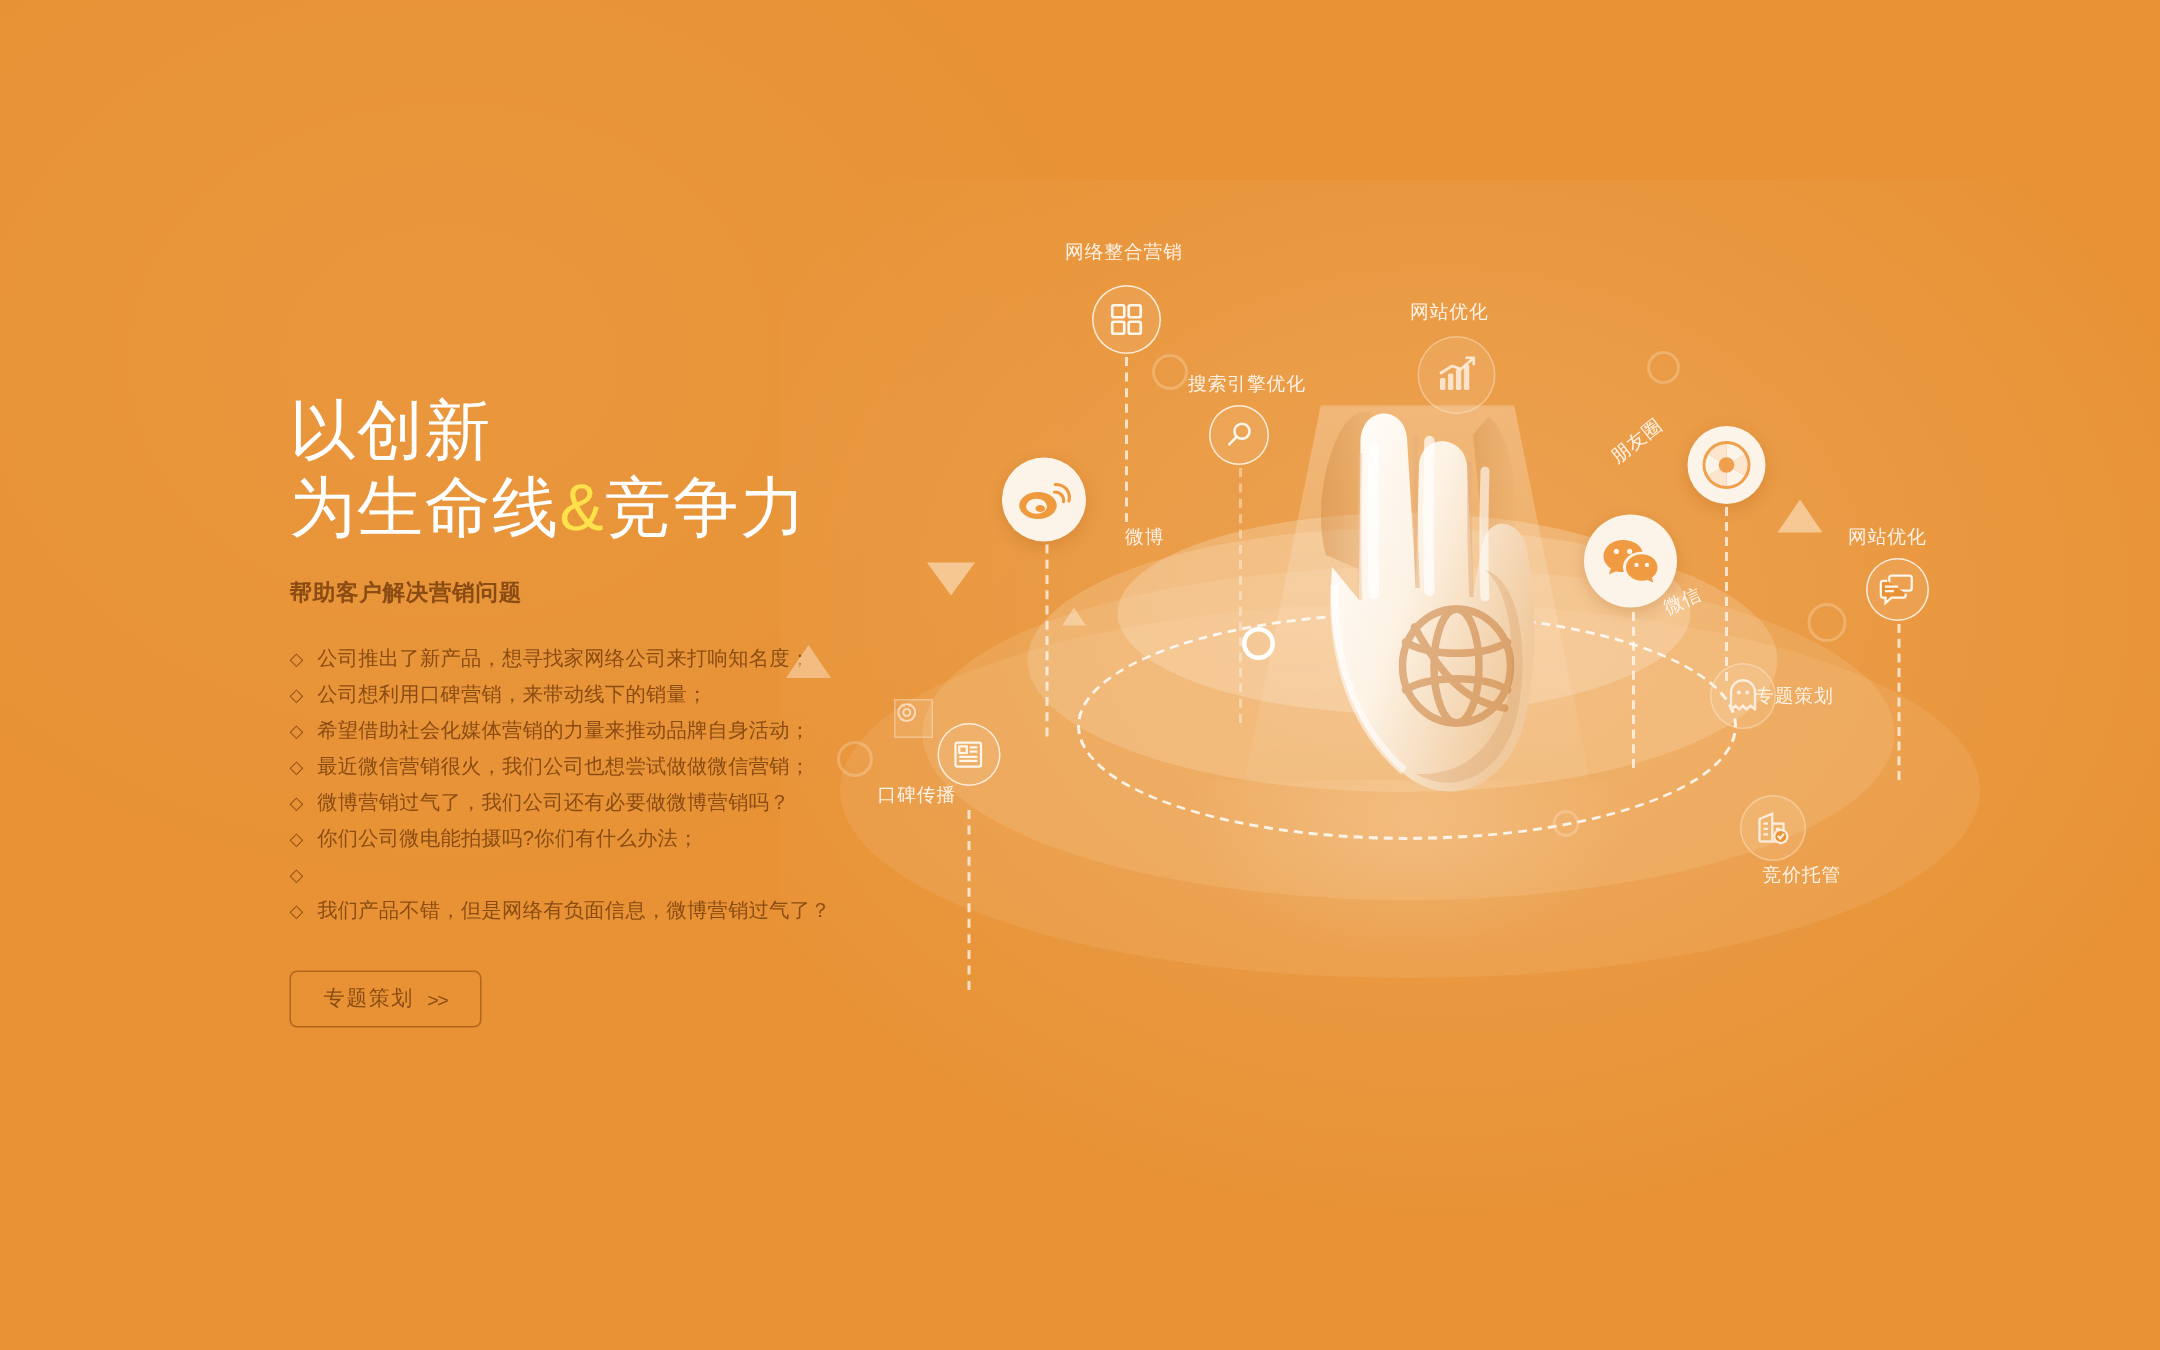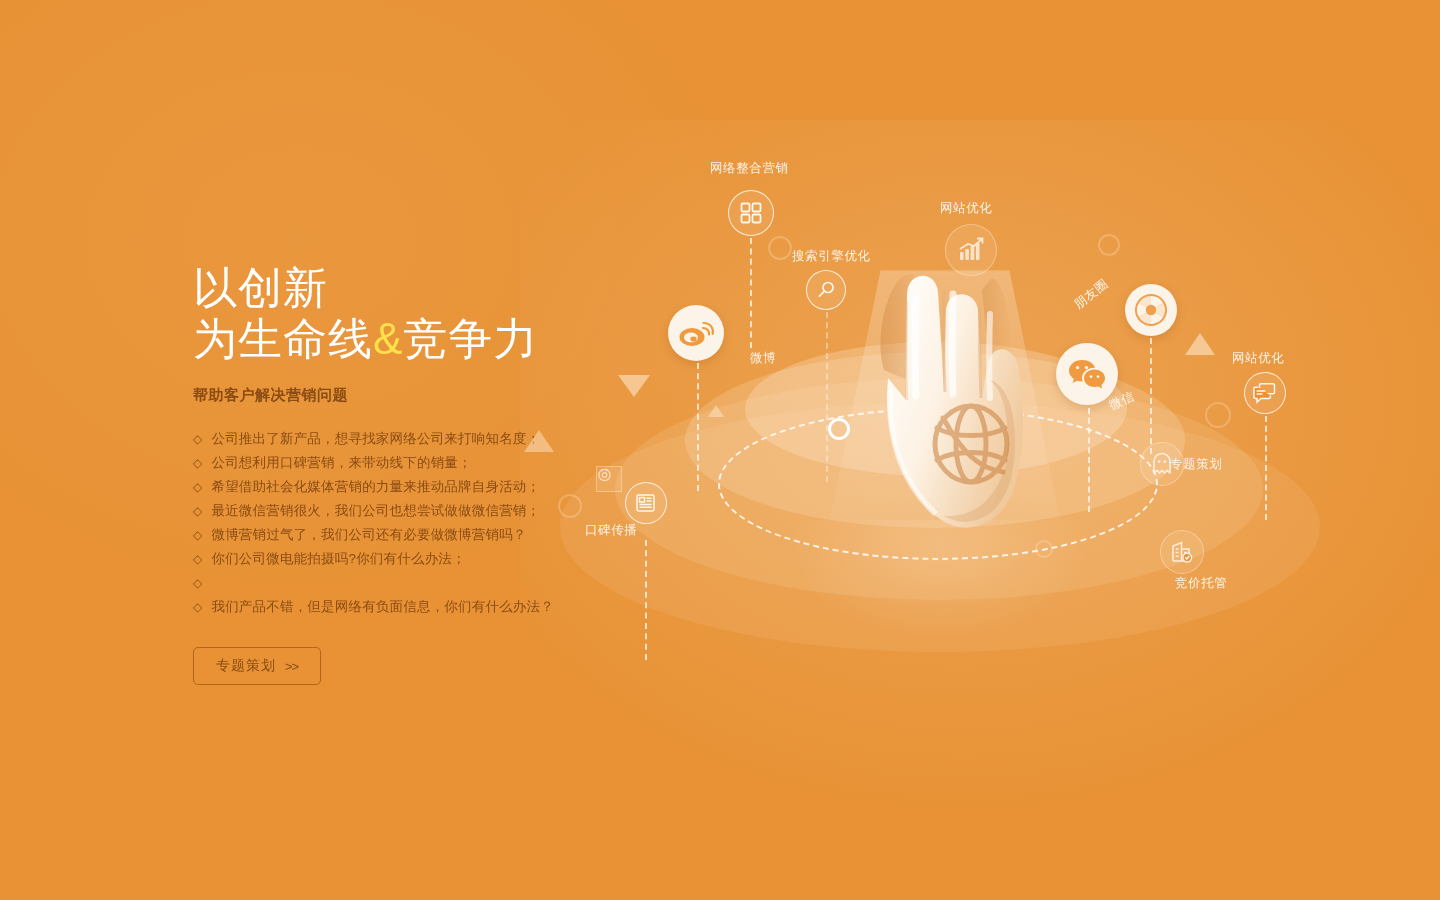--- a/index.html
+++ b/index.html
@@ -168,21 +168,21 @@
         </div>
       <div class="bullet">
           <span class="dia">◇</span>
           <span>你们公司微电能拍摄吗?你们有什么办法；</span>
         </div>
       <div class="bullet">
           <span class="dia">◇</span>
         </div>
       <div class="bullet">
           <span class="dia">◇</span>
-          <span>我们产品不错，但是网络有负面信息，你们有什么办法？</span>
+          <span>我们产品不错，但是网络有负面信息，微博营销过气了？</span>
         </div>
     </div>
 
     <div class="cta">
       <span>专题策划</span>
       <span class="chev">&gt;&gt;</span>
     </div>
   </div>
 
   <div id="illo">

